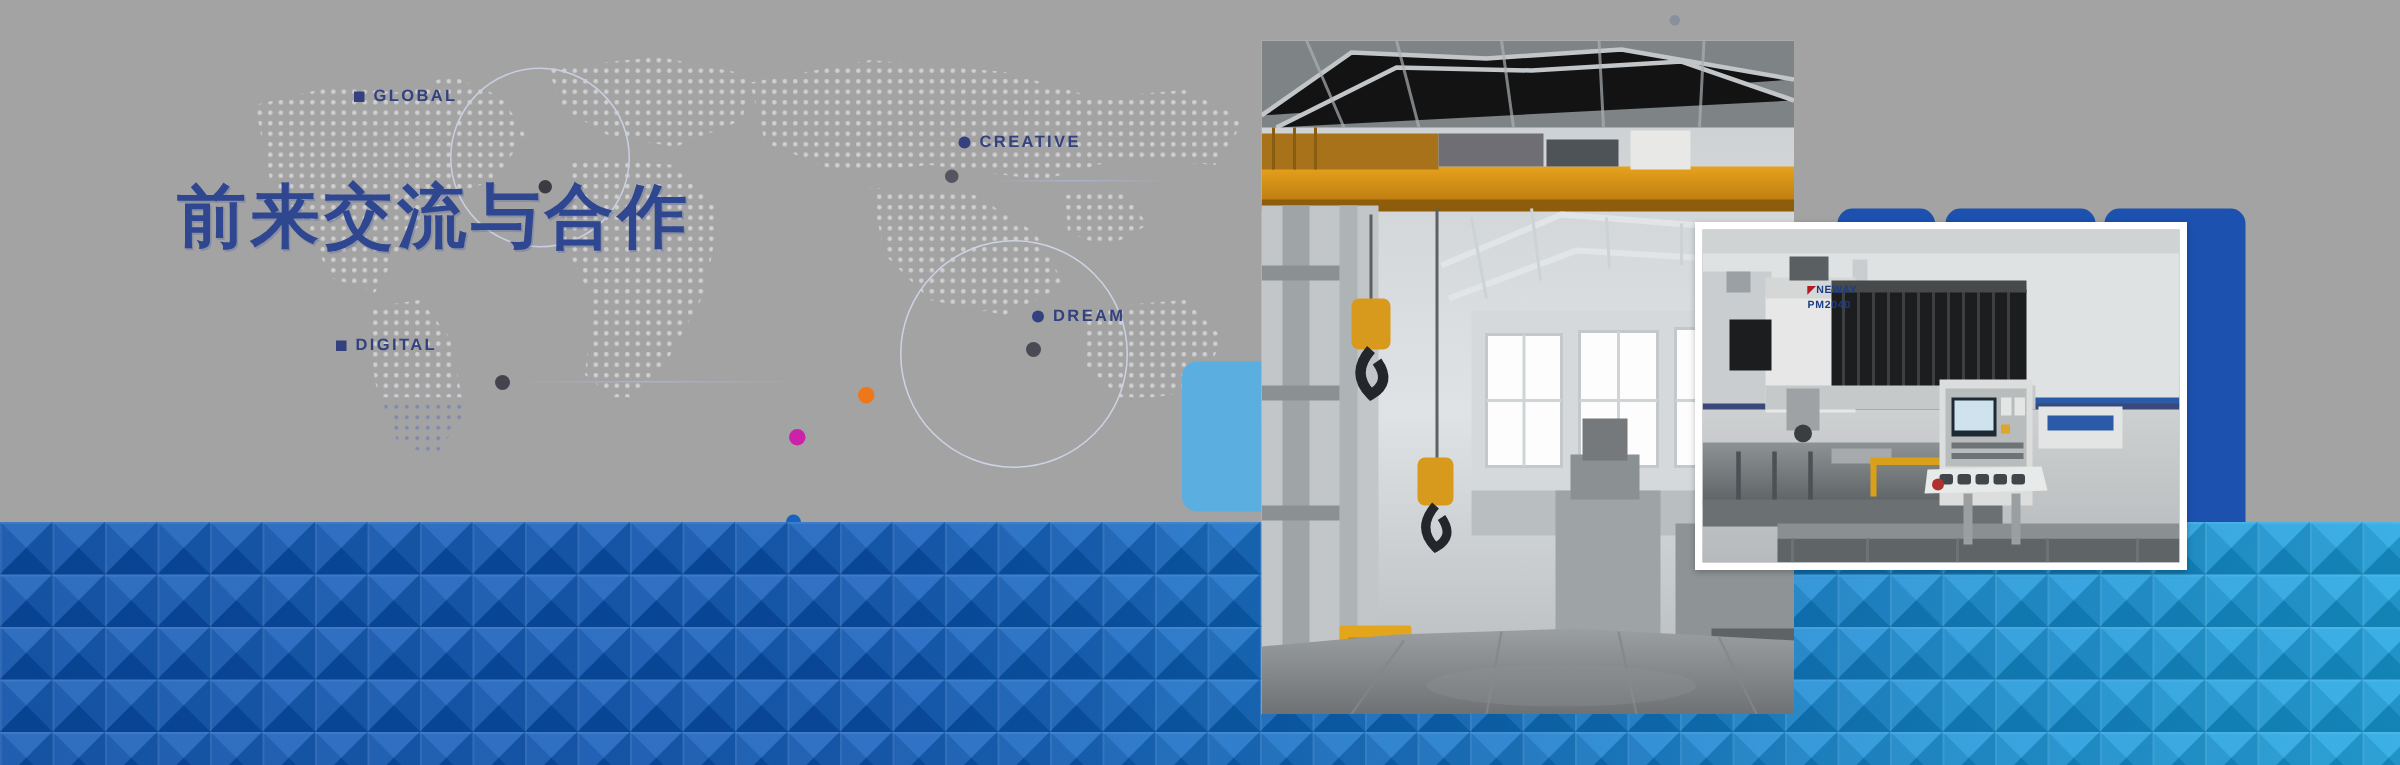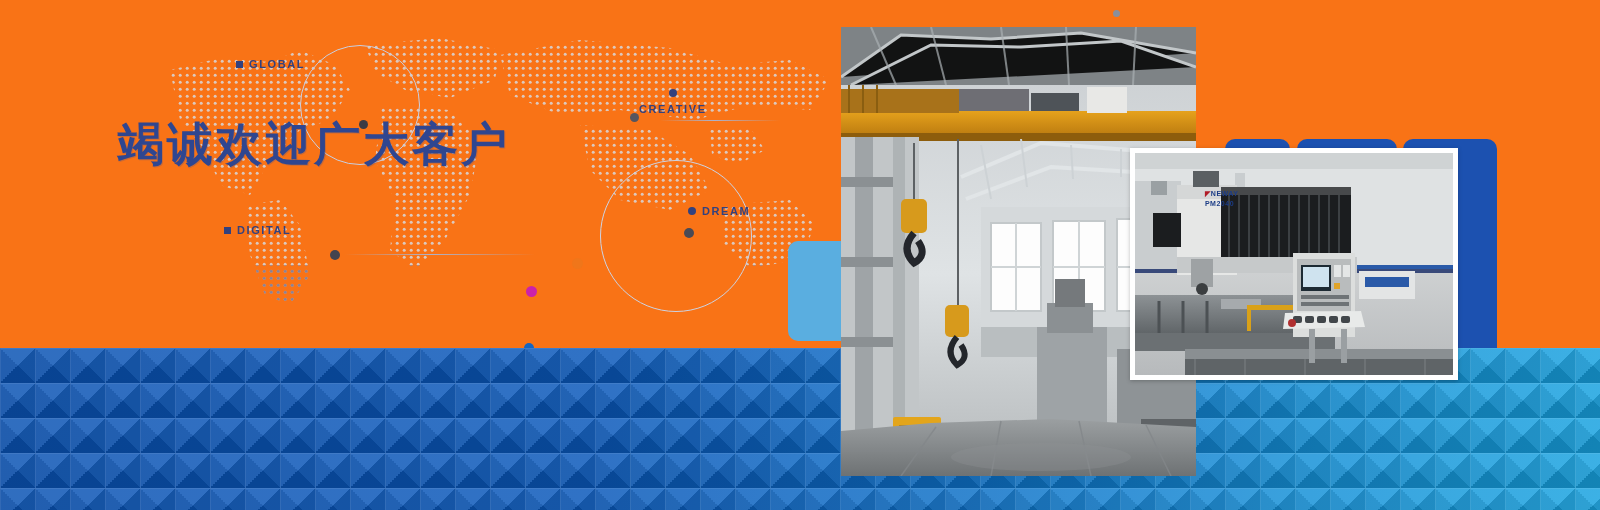--- a/index.html
+++ b/index.html
@@ -5,21 +5,21 @@
   html, body {
     margin: 0;
     padding: 0;
     background: #ffffff;
   }
   #banner {
     position: relative;
     width: 1600px;
     height: 510px;
     overflow: hidden;
-    background: #f97316;
+    background: #a3a3a3;
     font-family: "Liberation Sans", sans-serif;
   }
 
   
   .worldmap {
     position: absolute;
     left: 150px;
     top: 10px;
     width: 700px;
     height: 300px;
@@ -55,21 +55,21 @@
     color: #33417e;
     white-space: nowrap;
   }
   .map-label .bullet-sq {
     width: 7px; height: 7px; background: #33417e; display: inline-block;
   }
   .map-label .bullet-ci {
     width: 8px; height: 8px; border-radius: 50%; background: #33417e; display:inline-block;
   }
   .lbl-global   { left: 236px; top: 58px; }
-  .lbl-creative { left: 639px; top: 89px; flex-direction: column; }
+  .lbl-creative { left: 639px; top: 89px; }
   .lbl-digital  { left: 196px; top: 224px; padding-left: 28px; }
   .lbl-dream    { left: 688px; top: 205px; }
 
   
   .node {
     position: absolute;
     border-radius: 50%;
     pointer-events: none;
   }
 
@@ -261,21 +261,21 @@
   <div class="map-label lbl-digital">
     <span class="bullet-sq"></span>
     <span>DIGITAL</span>
   </div>
   <div class="map-label lbl-dream">
     <span class="bullet-ci"></span>
     <span>DREAM</span>
   </div>
 
   <div class="headline" style="color: rgb(47, 70, 144);">
-    <span>竭诚欢迎广大客户</span>
+    <span>前来交流与合作</span>
   </div>
 
   <div class="lightblue-card"></div>
 
   <div class="bluebar bb1"></div>
   <div class="bluebar bb2"></div>
   <div class="bluebar-tall"></div>
 
   <div class="facet-band">
     <div class="facet-base"></div>

